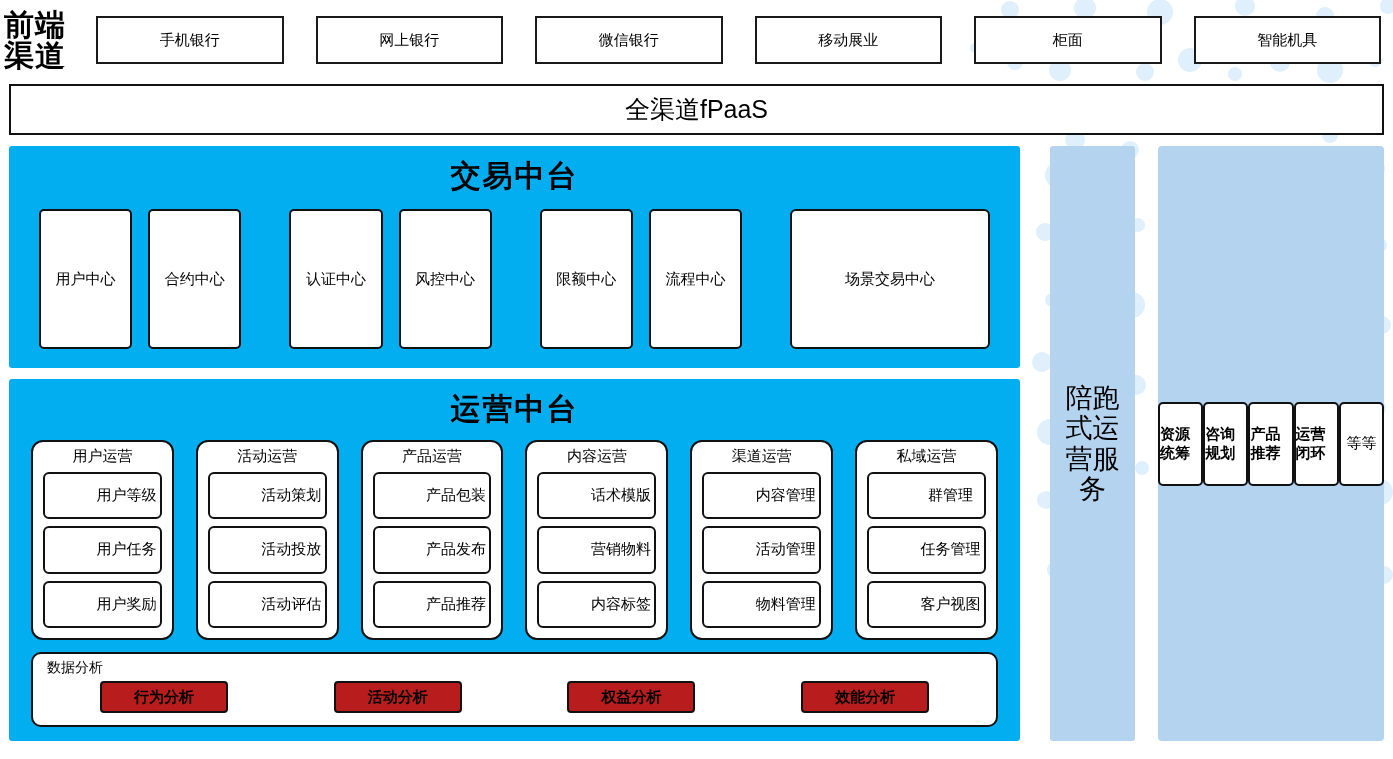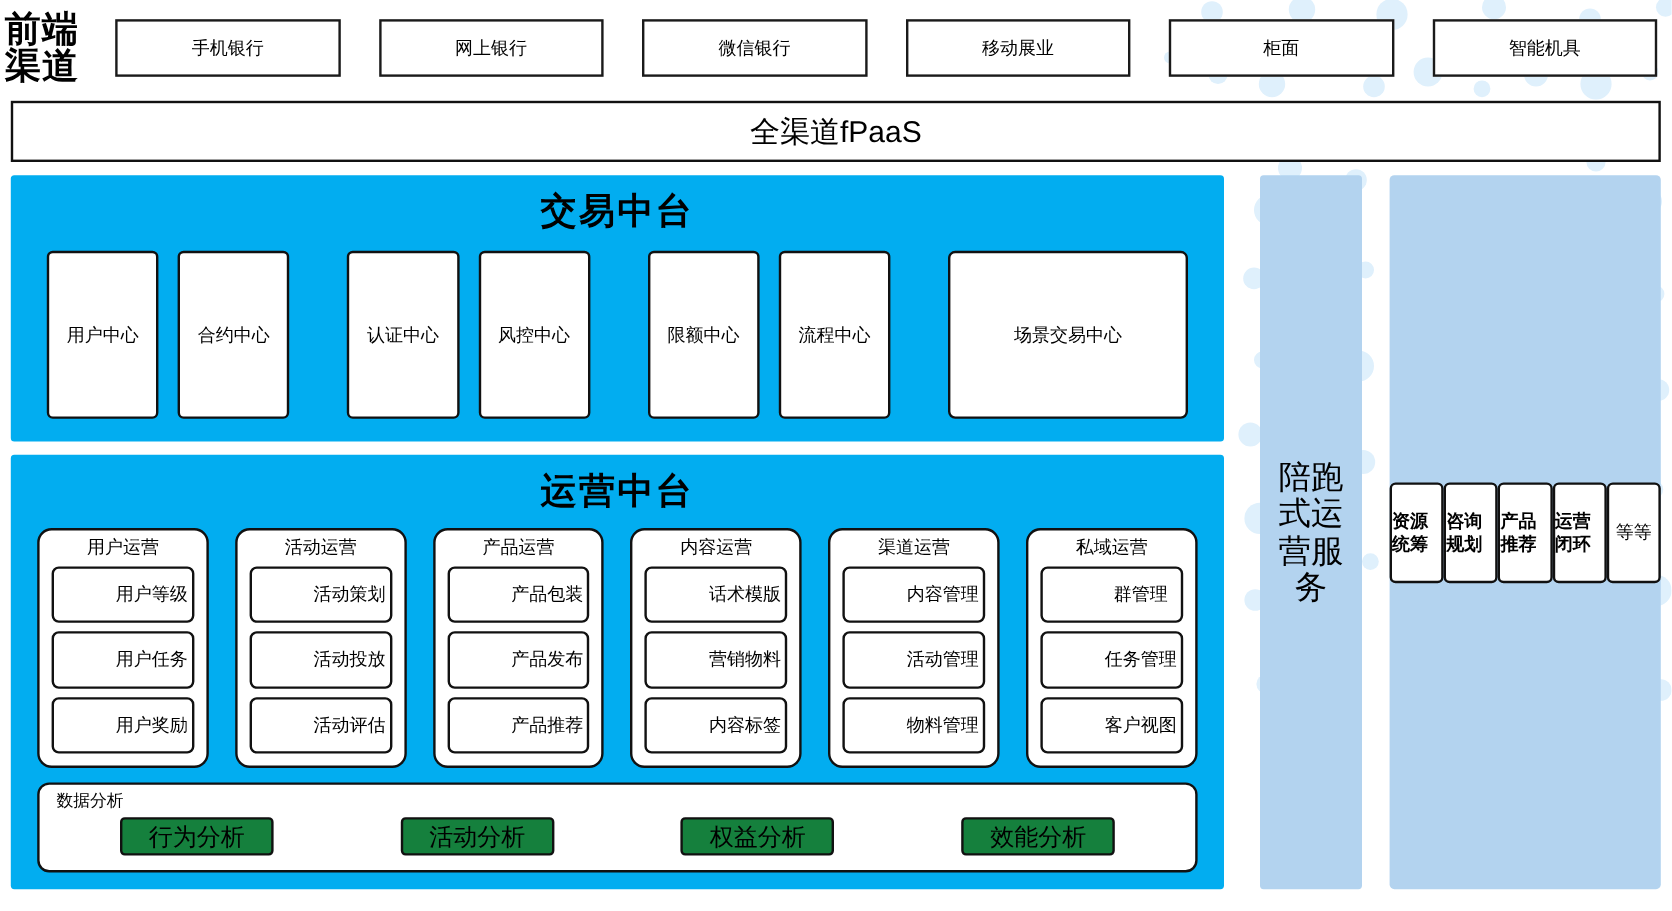--- a/index.html
+++ b/index.html
@@ -99,22 +99,22 @@
     display:flex;align-items:center;justify-content:center;font-size:15px;padding-left:48px;
   }
   .analysis{
     margin-top:12px;background:#fff;border:2.5px solid #111;border-radius:10px;
     padding:5px 14px 12px 14px;box-sizing:border-box;flex:1;
     display:flex;flex-direction:column;
   }
   .analysis-title{text-align:left;font-size:14px;margin-bottom:4px;}
   .analysis-items{display:flex;flex:1;gap:0;justify-content:space-around;align-items:stretch;}
   .a-item{
-    width:124px;background:#15803d;border:2.5px solid #111;border-radius:4px;
-    display:flex;align-items:center;justify-content:center;font-size:20px;
+    width:124px;background:#b91c1c;border:2.5px solid #111;border-radius:4px;
+    display:flex;align-items:center;justify-content:center;font-size:15px;font-weight:bold;
   }
 </style>
 </head>
 <body>
 
 <svg id="dots" width="1393" height="759">
   <g fill="#dff0fc">
     <circle cx="1010" cy="10" r="9"></circle>
       <circle cx="1048" cy="30" r="6"></circle>
     <circle cx="1085" cy="8" r="11"></circle>

